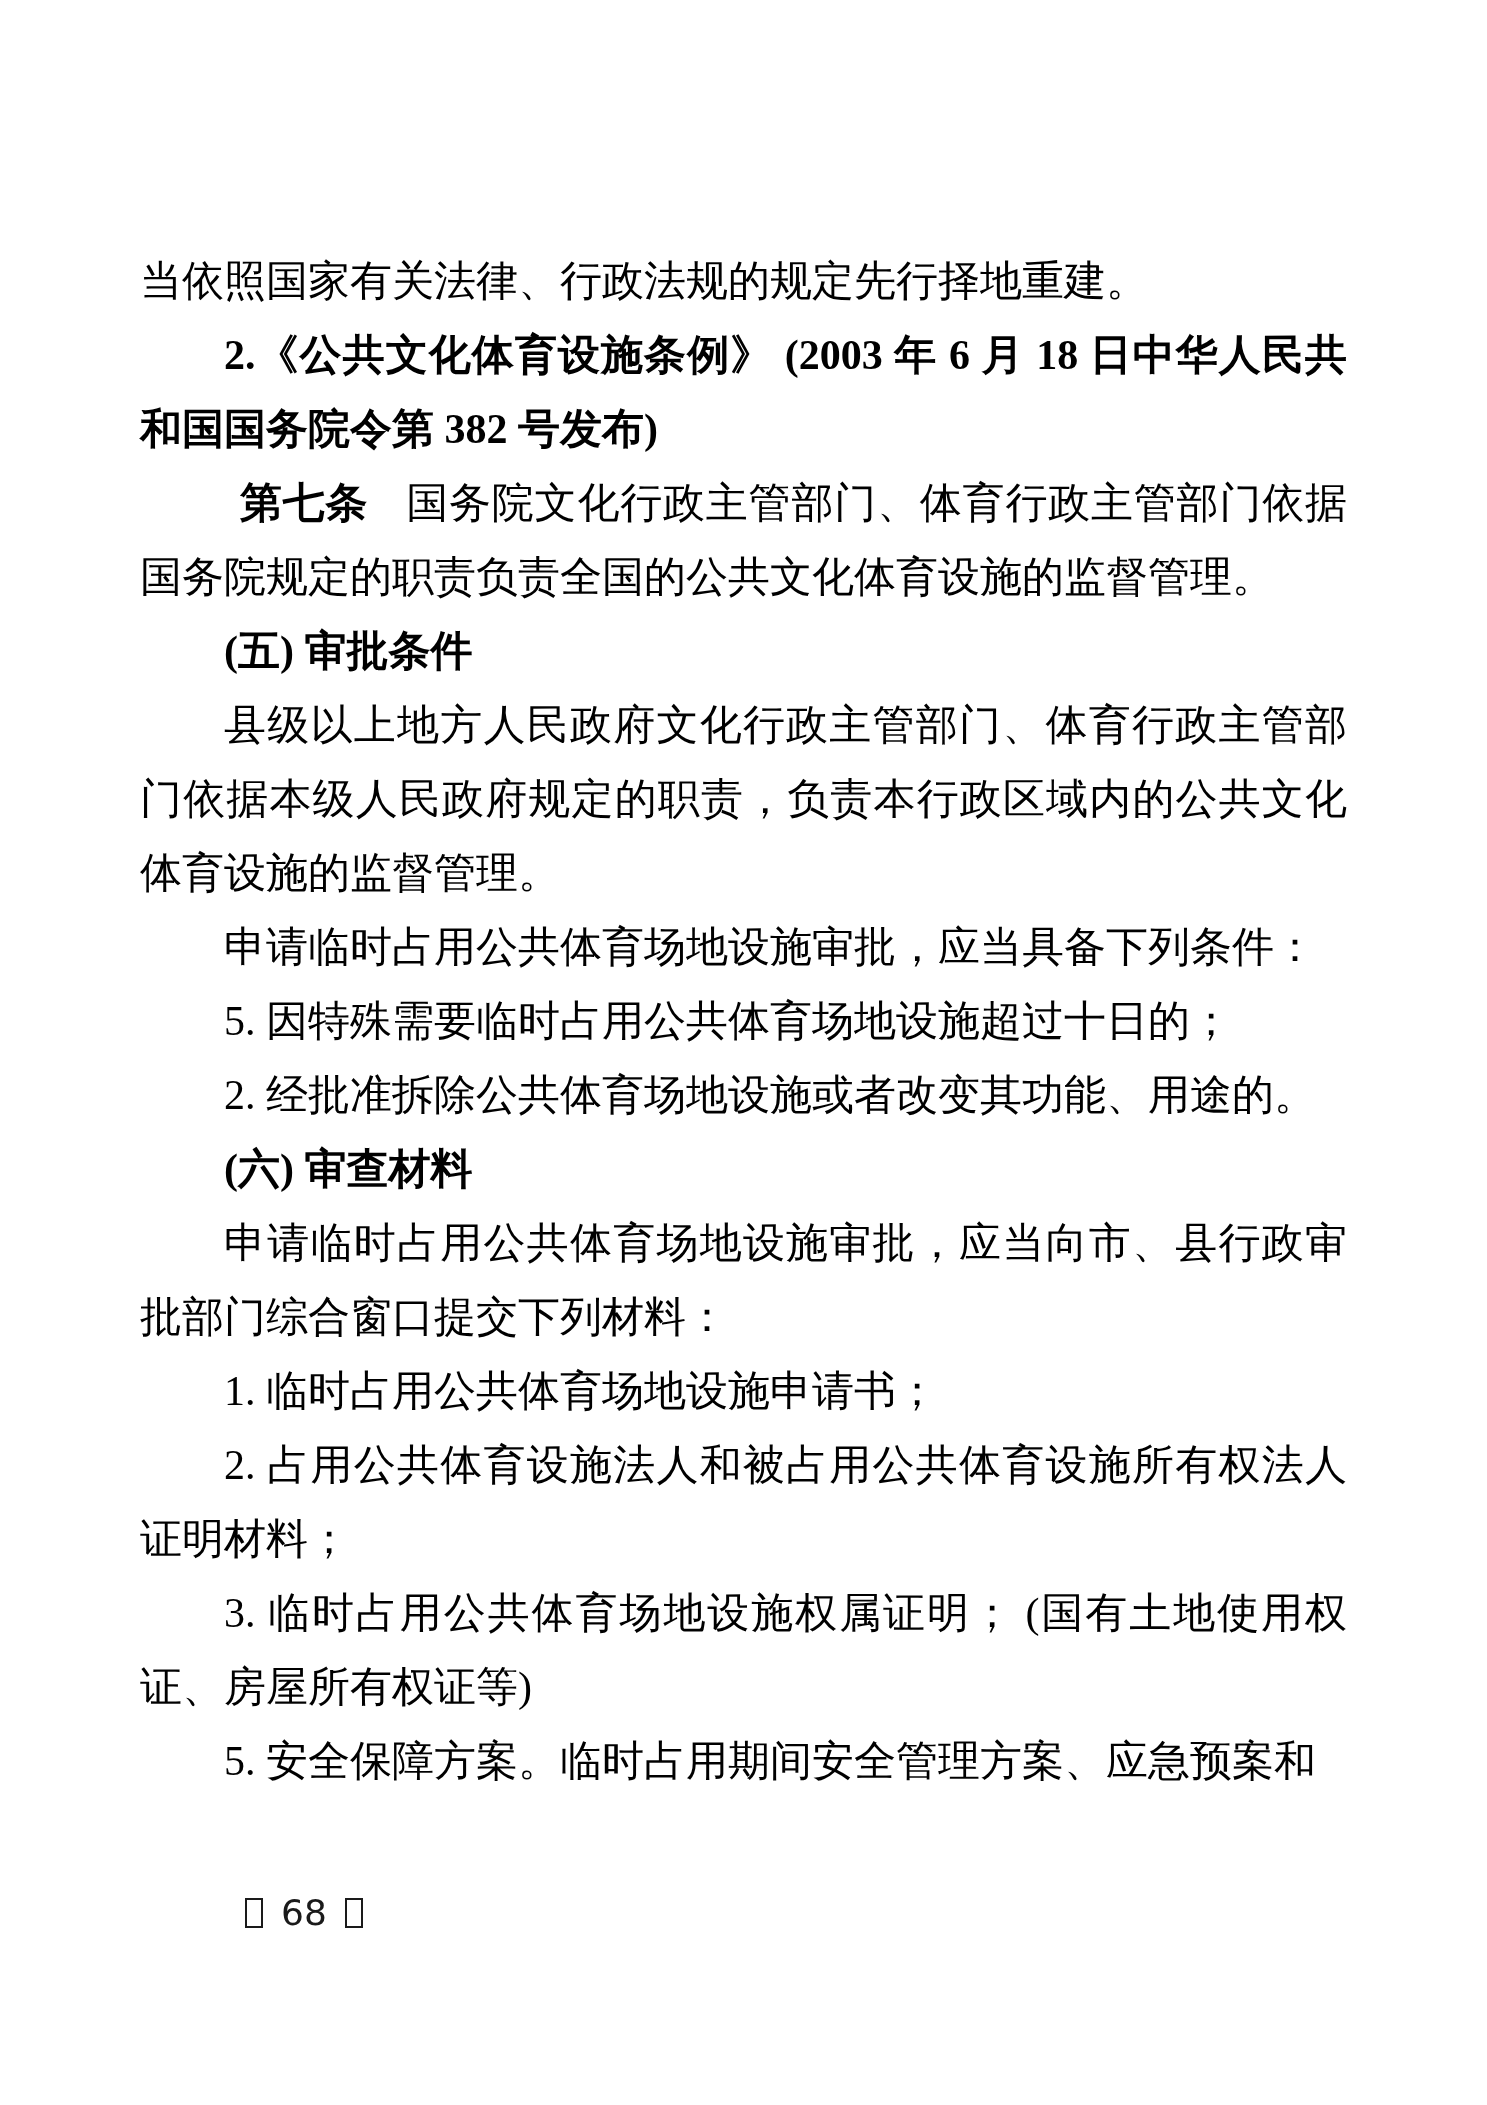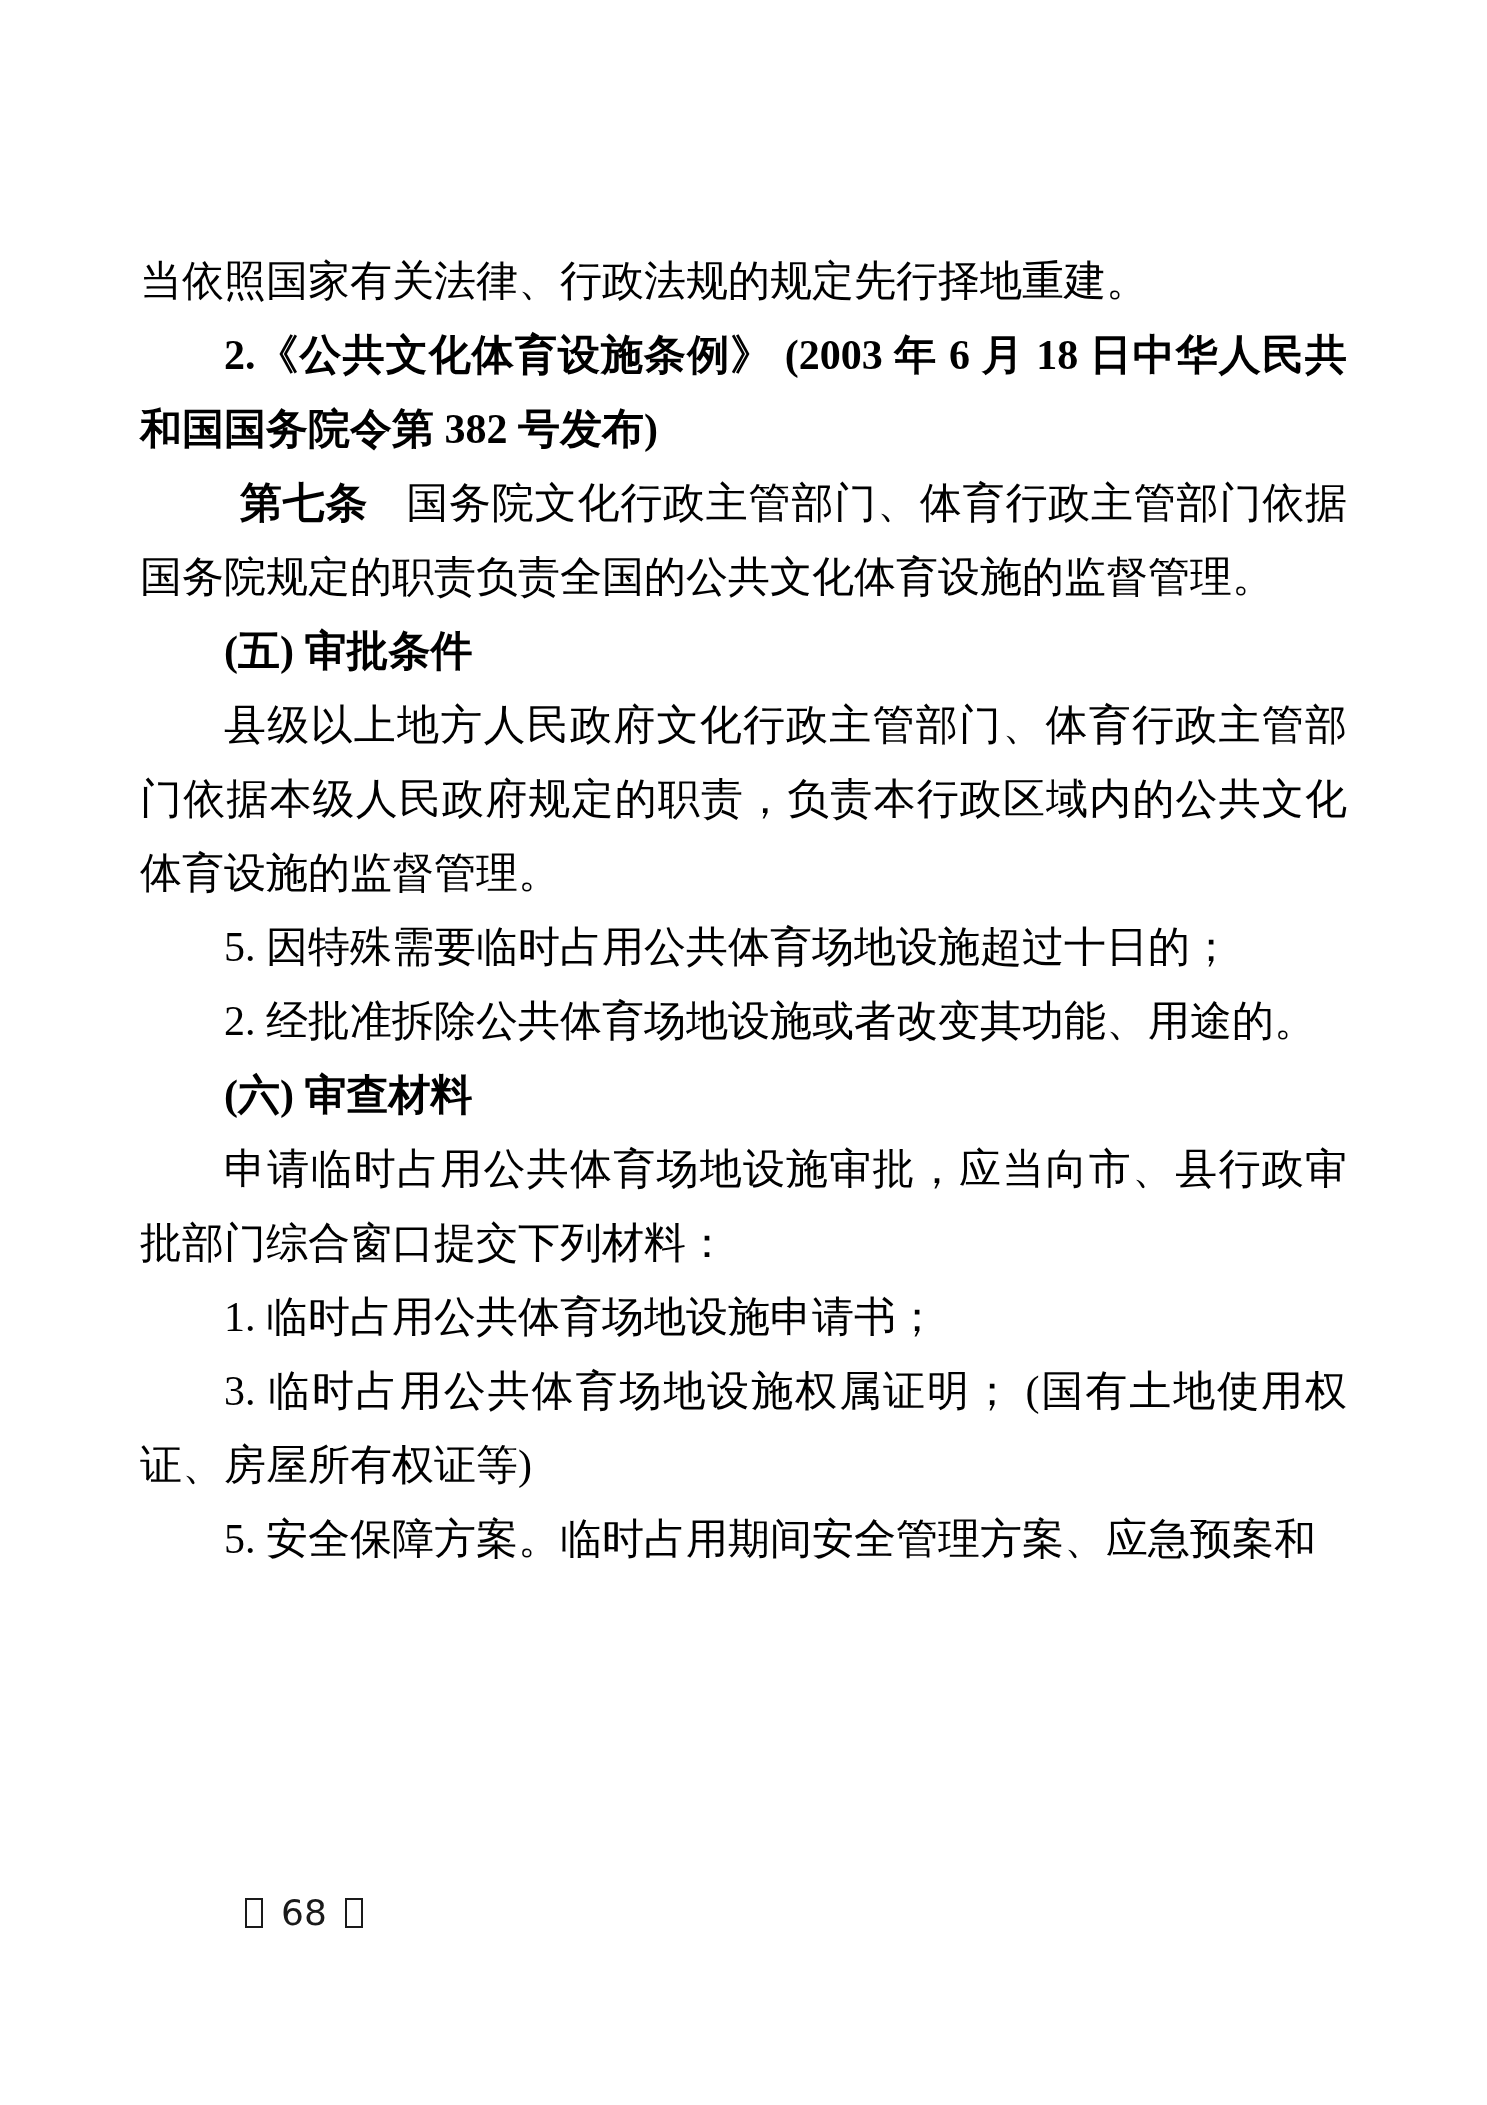--- a/index.html
+++ b/index.html
@@ -67,25 +67,27 @@
 
 <div class="page">
   <main class="content">
     <p class="para no-indent">当依照国家有关法律、行政法规的规定先行择地重建。</p>
     <p class="para bold">2.《公共文化体育设施条例》 (2003 年 6 月 18 日中华人民共和国国务院令第 382 号发布)</p>
     <p class="para">
       <span class="lead">第七条</span><span>国务院文化行政主管部门、体育行政主管部门依据国务院规定的职责负责全国的公共文化体育设施的监督管理。</span>
     </p>
     <p class="para bold">(五) 审批条件</p>
     <p class="para">县级以上地方人民政府文化行政主管部门、体育行政主管部门依据本级人民政府规定的职责，负责本行政区域内的公共文化体育设施的监督管理。</p>
+    <p class="para">申请临时占用公共体育场地设施审批，应当具备下列条件：</p>
     <p class="para">5. 因特殊需要临时占用公共体育场地设施超过十日的；</p>
     <p class="para">2. 经批准拆除公共体育场地设施或者改变其功能、用途的。</p>
     <p class="para bold">(六) 审查材料</p>
     <p class="para">申请临时占用公共体育场地设施审批，应当向市、县行政审批部门综合窗口提交下列材料：</p>
     <p class="para">1. 临时占用公共体育场地设施申请书；</p>
+    <p class="para">2. 占用公共体育设施法人和被占用公共体育设施所有权法人证明材料；</p>
     <p class="para">3. 临时占用公共体育场地设施权属证明； (国有土地使用权证、房屋所有权证等)</p>
     <p class="para">5. 安全保障方案。临时占用期间安全管理方案、应急预案和</p>
   </main>
 
   <div class="footer">
     <span class="tofu"></span>
     <span class="page-number">68</span>
     <span class="tofu"></span>
   </div>
 </div>

